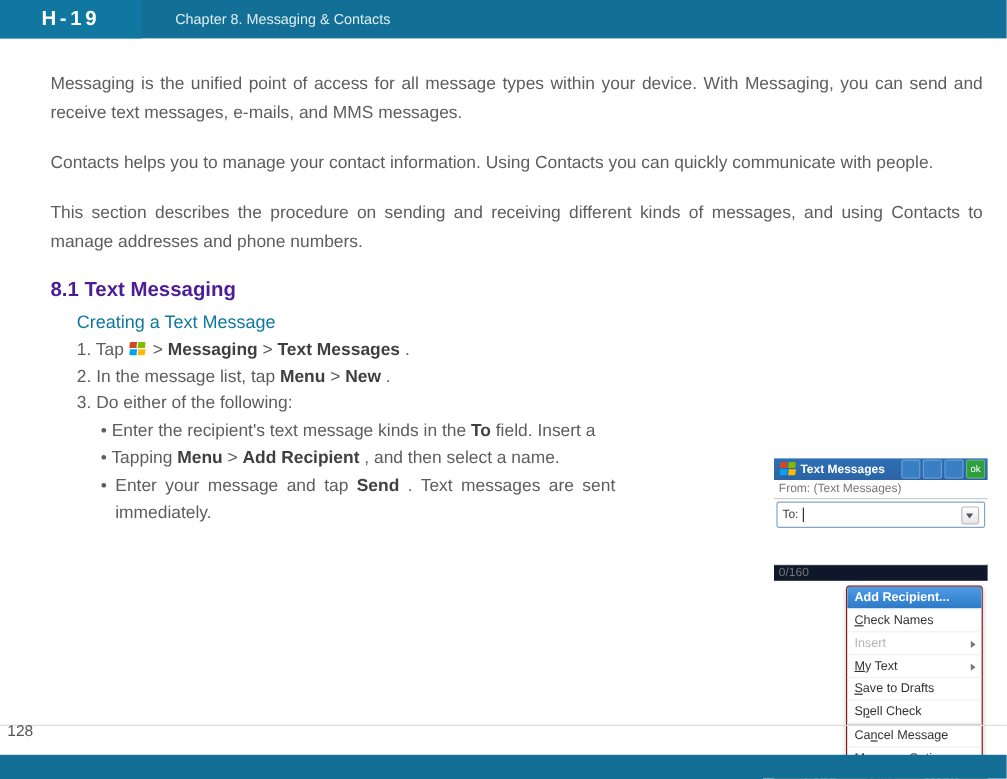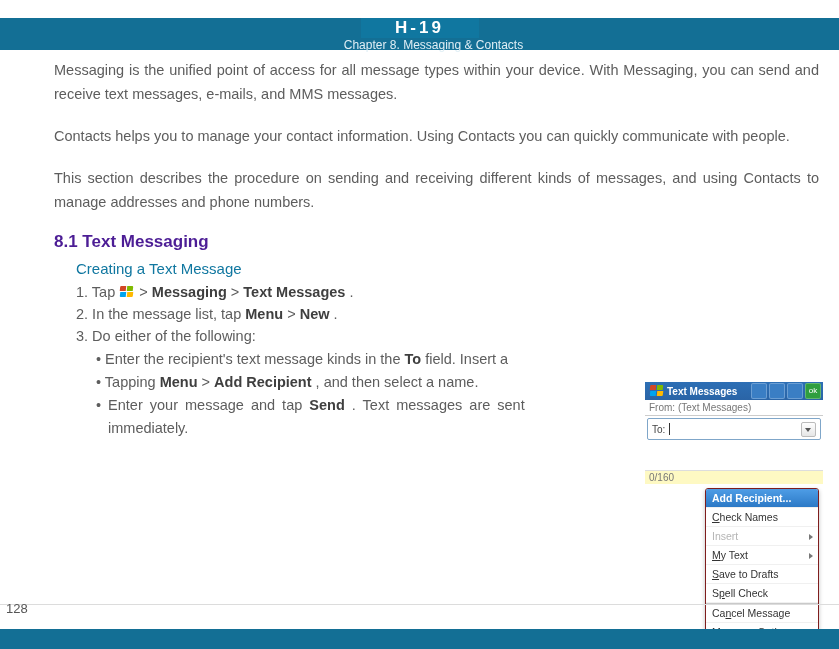--- a/index.html
+++ b/index.html
@@ -10,26 +10,25 @@
     background: #ffffff;
     font-family: "Segoe UI", "Helvetica Neue", Arial, sans-serif;
     color: #5d5d5d;
     overflow: hidden;
     position: relative;
   }
 
   
   .topbar {
     position: absolute;
-    top: 18px; left: 0; right: 0;
+    top: 0; left: 0; right: 0;
     height: 32px;
     background: #136f95;
     display: flex;
     align-items: center;
-    flex-direction: column;
   }
   .logo-box {
     width: 118px;
     height: 32px;
     background: #1077a0;
     display: flex;
     align-items: center;
     justify-content: center;
   }
   .logo-text {
@@ -42,21 +41,21 @@
   .chapter-title {
     color: #dfeef5;
     font-size: 12px;
     margin-left: 28px;
   }
 
   
   .page {
     position: absolute;
     top: 58px;
-    left: 54px;
+    left: 42px;
     right: 20px;
   }
   p.body {
     font-size: 14.5px;
     line-height: 24px;
     margin: 0 0 18px 0;
     color: #5d5d5d;
     text-align: justify;
   }
   h2.section {
@@ -154,21 +153,21 @@
   .dev-to .dd::after { content:""; position:absolute; left:3px; top:5px; border-left:3px solid transparent; border-right:3px solid transparent; border-top:4px solid #555; }
   .dev-body {
     background:#fff;
     height:30px;
   }
   .dev-count {
     padding:1px 4px;
     font-size:10px;
     color:#777;
     border-top:1px solid #ddd;
-    background:#fef9c3;
+    background:#0f172a;
   }
   .dev-menu {
     margin-top:4px;
     margin-left:60px;
     width:112px;
     border:1px solid #7f1d1d;
     border-radius:3px;
     overflow:hidden;
     background:#fff;
     box-shadow: 0 2px 4px rgba(0,0,0,0.25);

